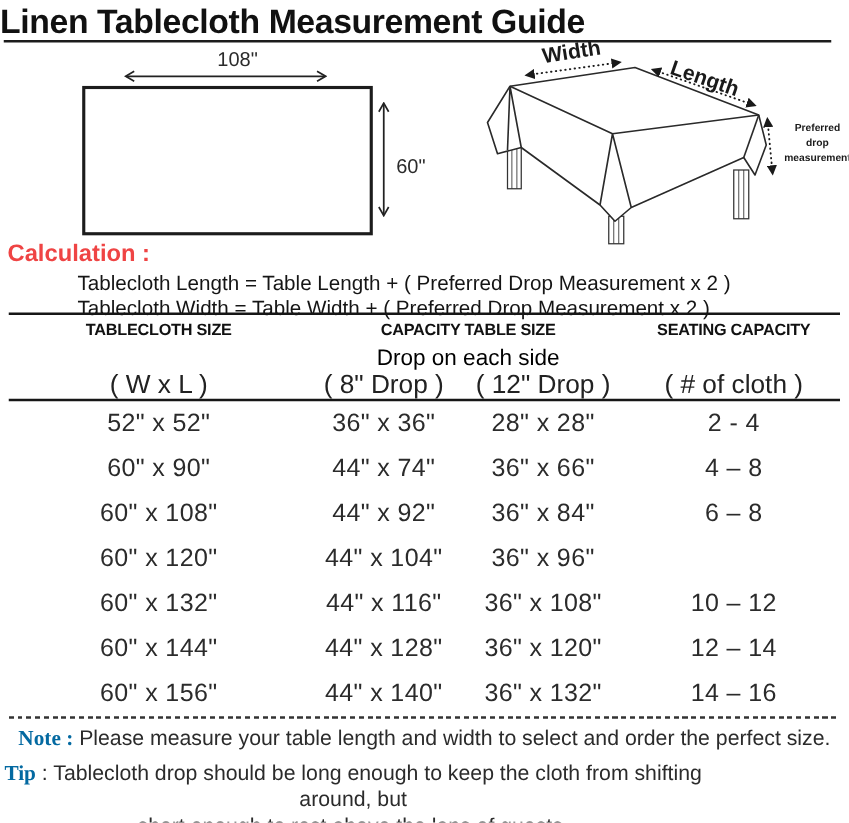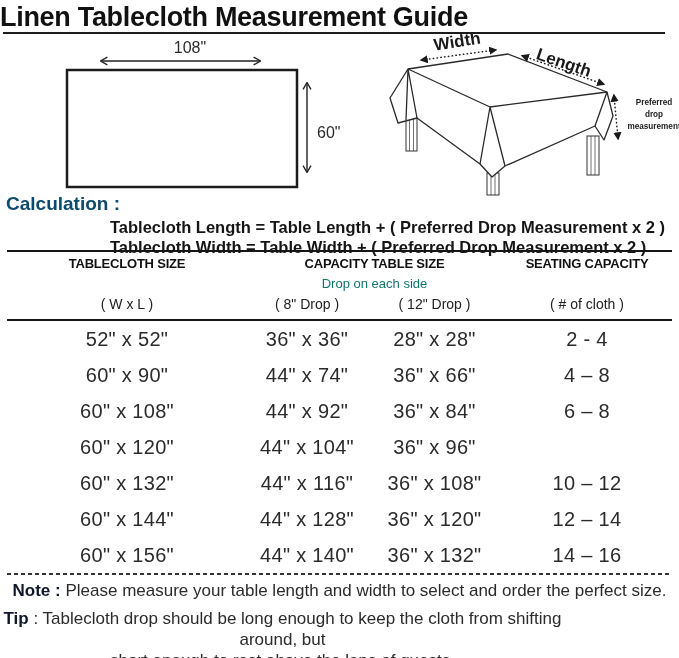--- a/index.html
+++ b/index.html
@@ -22,51 +22,51 @@
   }
   .title-rule { top:32px; left:3px; width:662px; height:2px; background:#1c1c1c; }
 
   
   .rect-diagram { top:38px; left:40px; }
   .table-illustration { top:28px; left:375px; }
   svg text { font-family:"Liberation Sans", sans-serif; }
 
   
   .calc { top:193px; left:6px; width:667px; }
-  .calc-heading { font-size:19px; font-weight:bold; color:#0c4a6e; }
-  .calc-lines { margin-left:104px; margin-top:3px; font-size:16.5px; font-weight:bold; line-height:19.5px; color:#151515; }
+  .calc-heading { font-size:19px; font-weight:bold; color:#ef4444; }
+  .calc-lines { margin-left:56px; margin-top:3px; font-size:16.5px; font-weight:normal; line-height:19.5px; color:#151515; }
 
   
   .table-block { top:250px; left:7px; width:665px; }
   .solid-rule { height:2px; background:#161616; }
   .hg { display:grid; grid-template-columns:240px 120px 135px 170px; }
   .hg > div { text-align:center; }
   .h-main { font-size:13px; font-weight:bold; letter-spacing:-0.2px; padding-top:4px; height:20px; color:#111; }
   .h1 { grid-column:1; grid-row:1; }
   .h2 { grid-column:2 / span 2; grid-row:1; }
   .h3 { grid-column:4; grid-row:1; }
-  .drop-note { grid-column:2 / span 2; grid-row:2; font-size:13px; height:17px; color:#0f766e; }
-  .h-sub { grid-row:3; font-size:14px; height:23px; padding-top:3px; color:#222; }
+  .drop-note { grid-column:2 / span 2; grid-row:2; font-size:18px; height:17px; color:#000000; }
+  .h-sub { grid-row:3; font-size:21px; height:23px; padding-top:3px; color:#222; }
   .s1 { grid-column:1; } .s2 { grid-column:2; } .s3 { grid-column:3; } .s4 { grid-column:4; }
 
   .dr {
     display:grid; grid-template-columns:240px 120px 135px 170px;
     height:36px; align-items:center;
   }
   .dr > div { text-align:center; font-size:20px; font-weight:400; color:#2b2b2b; letter-spacing:0.3px; }
 
   .dashed-rule {
     height:2px;
     background:repeating-linear-gradient(90deg,#333 0 4px,transparent 4px 7px);
   }
 
   
   .note-line { top:581px; left:0; width:679px; text-align:center; font-size:17px; color:#2b2b2b; }
   .tip-line  { top:608px; left:0; width:565px; text-align:center; font-size:17px; color:#2b2b2b; line-height:21px; white-space:pre-line; }
-  .note-line b, .tip-line b { color:#0f172a; }
+  .note-line b, .tip-line b { color:#0369a1;font-family:Liberation Serif, serif; }
 </style>
 </head>
 <body>
 
 <div class="abs page-title">Linen Tablecloth Measurement Guide</div>
 <div class="abs title-rule"></div>
 
 <svg class="abs rect-diagram" width="312" height="152" viewBox="0 0 312 152">
   <defs>
     <marker id="openhead" viewBox="0 0 10 10" refX="8.5" refY="5" markerWidth="7" markerHeight="7" orient="auto-start-reverse">

